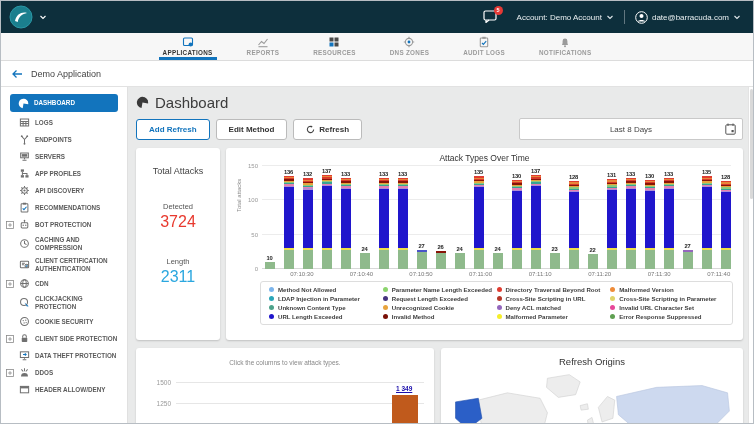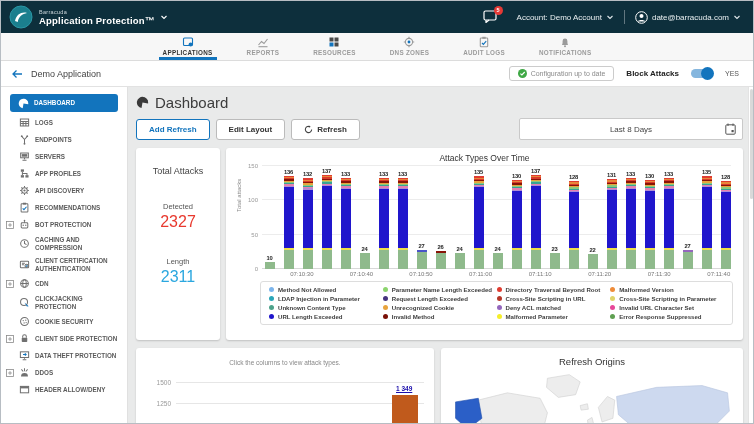--- a/index.html
+++ b/index.html
@@ -109,24 +109,20 @@
 
   <div class="header" style="background: rgb(13, 47, 60);">
     <div class="logo-wrap">
       <span class="ic logo-circle">
         <svg width="24" height="24" viewBox="0 0 24 24">
           <circle cx="12" cy="12" r="11" fill="#1b7f8e"></circle>
           <circle cx="12" cy="12" r="11" fill="none" stroke="#2a97a5" stroke-width="1"></circle>
           <path d="M6,16 C7.5,9 13,6.5 18,8 C13.5,9 9.5,11.5 8.8,17 Z" fill="#ffffff"></path>
         </svg>
       </span>
-      <span>
-        <div class="brand-small">Barracuda</div>
-        <div class="brand-large">Application Protection™</div>
-      </span>
       <span class="ic chev">
         <svg width="8" height="8" viewBox="0 0 8 8">
             <path d="M1.5,3 L4,5.5 L6.5,3" stroke="#fff" stroke-width="1.1" fill="none"></path>
           </svg>
       </span>
     </div>
 
     <div class="header-right">
       <span class="chat-wrap">
         <svg width="14" height="13" viewBox="0 0 14 13">
@@ -219,34 +215,20 @@
       </div>
     </div>
 
   <div class="subheader">
     <span class="ic">
       <svg width="12" height="10" viewBox="0 0 12 10">
           <path d="M11,5 L2,5 M5.5,1.5 L2,5 L5.5,8.5" stroke="#1274bd" stroke-width="1.3" fill="none"></path>
         </svg>
     </span>
     <span class="app-name">Demo Application</span>
-    <div class="sub-right">
-      <span class="config-chip">
-        <svg width="9" height="9" viewBox="0 0 9 9">
-          <circle cx="4.5" cy="4.5" r="4.5" fill="#3fa845"></circle>
-          <path d="M2.4,4.6 L3.9,6 L6.7,3" stroke="#fff" stroke-width="1.1" fill="none"></path>
-        </svg>
-        <span>Configuration up to date</span>
-      </span>
-      <span class="block-label">Block Attacks</span>
-      <span class="toggle">
-          <span class="knob"></span>
-        </span>
-      <span class="toggle-val">YES</span>
-    </div>
   </div>
 
   <div class="layout">
     <div class="sidebar">
         <div class="side-item active">
           <span class="ic">
             <svg width="11" height="11" viewBox="0 0 12 12" fill="none" stroke="#ffffff" stroke-width="1.1">
               <g stroke="none" fill="#ffffff">
                 <path d="M6,6 L6,0.8 A5.2,5.2 0 1 0 11.2,6 Z" transform="rotate(100 6 6)"></path>
                 <path d="M7.3,4.7 L7.3,1.1 A5.2,5.2 0 0 1 10.9,4.7 Z"></path>
@@ -448,21 +430,21 @@
           <svg width="13" height="13" viewBox="0 0 12 12">
             <path d="M6,6 L6,0.8 A5.2,5.2 0 1 0 11.2,6 Z" fill="#3a3a3a" transform="rotate(100 6 6)"></path>
             <path d="M7.3,4.7 L7.3,1.1 A5.2,5.2 0 0 1 10.9,4.7 Z" fill="#3a3a3a"></path>
           </svg>
         </span>
         <span class="page-title">Dashboard</span>
       </div>
 
       <div class="btn-row">
         <button class="btn primary">Add Refresh</button>
-        <button class="btn">Edit Layout</button>
+        <button class="btn">Edit Method</button>
         <button class="btn">
           <svg width="9" height="9" viewBox="0 0 10 10">
             <path d="M8.5,5 A3.5,3.5 0 1 1 6.8,2" fill="none" stroke="#444" stroke-width="1.2"></path>
             <path d="M6.2,0.5 L7.2,2.3 L5.2,2.9 Z" fill="#444"></path>
           </svg>
           <span>Refresh</span>
         </button>
         <div class="date-select">
           <span>Last 8 Days</span>
           <span class="cal ic">
@@ -473,21 +455,21 @@
             </svg>
           </span>
         </div>
       </div>
 
       <div class="cards-row1">
 
         <div class="card total-card">
           <div class="total-title">Total Attacks</div>
           <div class="metric-label">Detected</div>
-          <div class="metric-val" id="detected-val" style="color: rgb(232, 57, 46);">2327</div>
+          <div class="metric-val" id="detected-val" style="color: rgb(232, 57, 46);">3724</div>
           <div class="metric-label">Length</div>
           <div class="metric-val" id="blocked-val" style="color: rgb(43, 167, 223);">2311</div>
         </div>
 
         <div class="card chart-card">
           <div class="chart-title">Attack Types Over Time</div>
           <div class="plot-wrap">
             <span class="ylabel">Total attacks</span>
             <div id="grid-layer">
                 <div class="gridline base" style="bottom: 0%;"></div>

